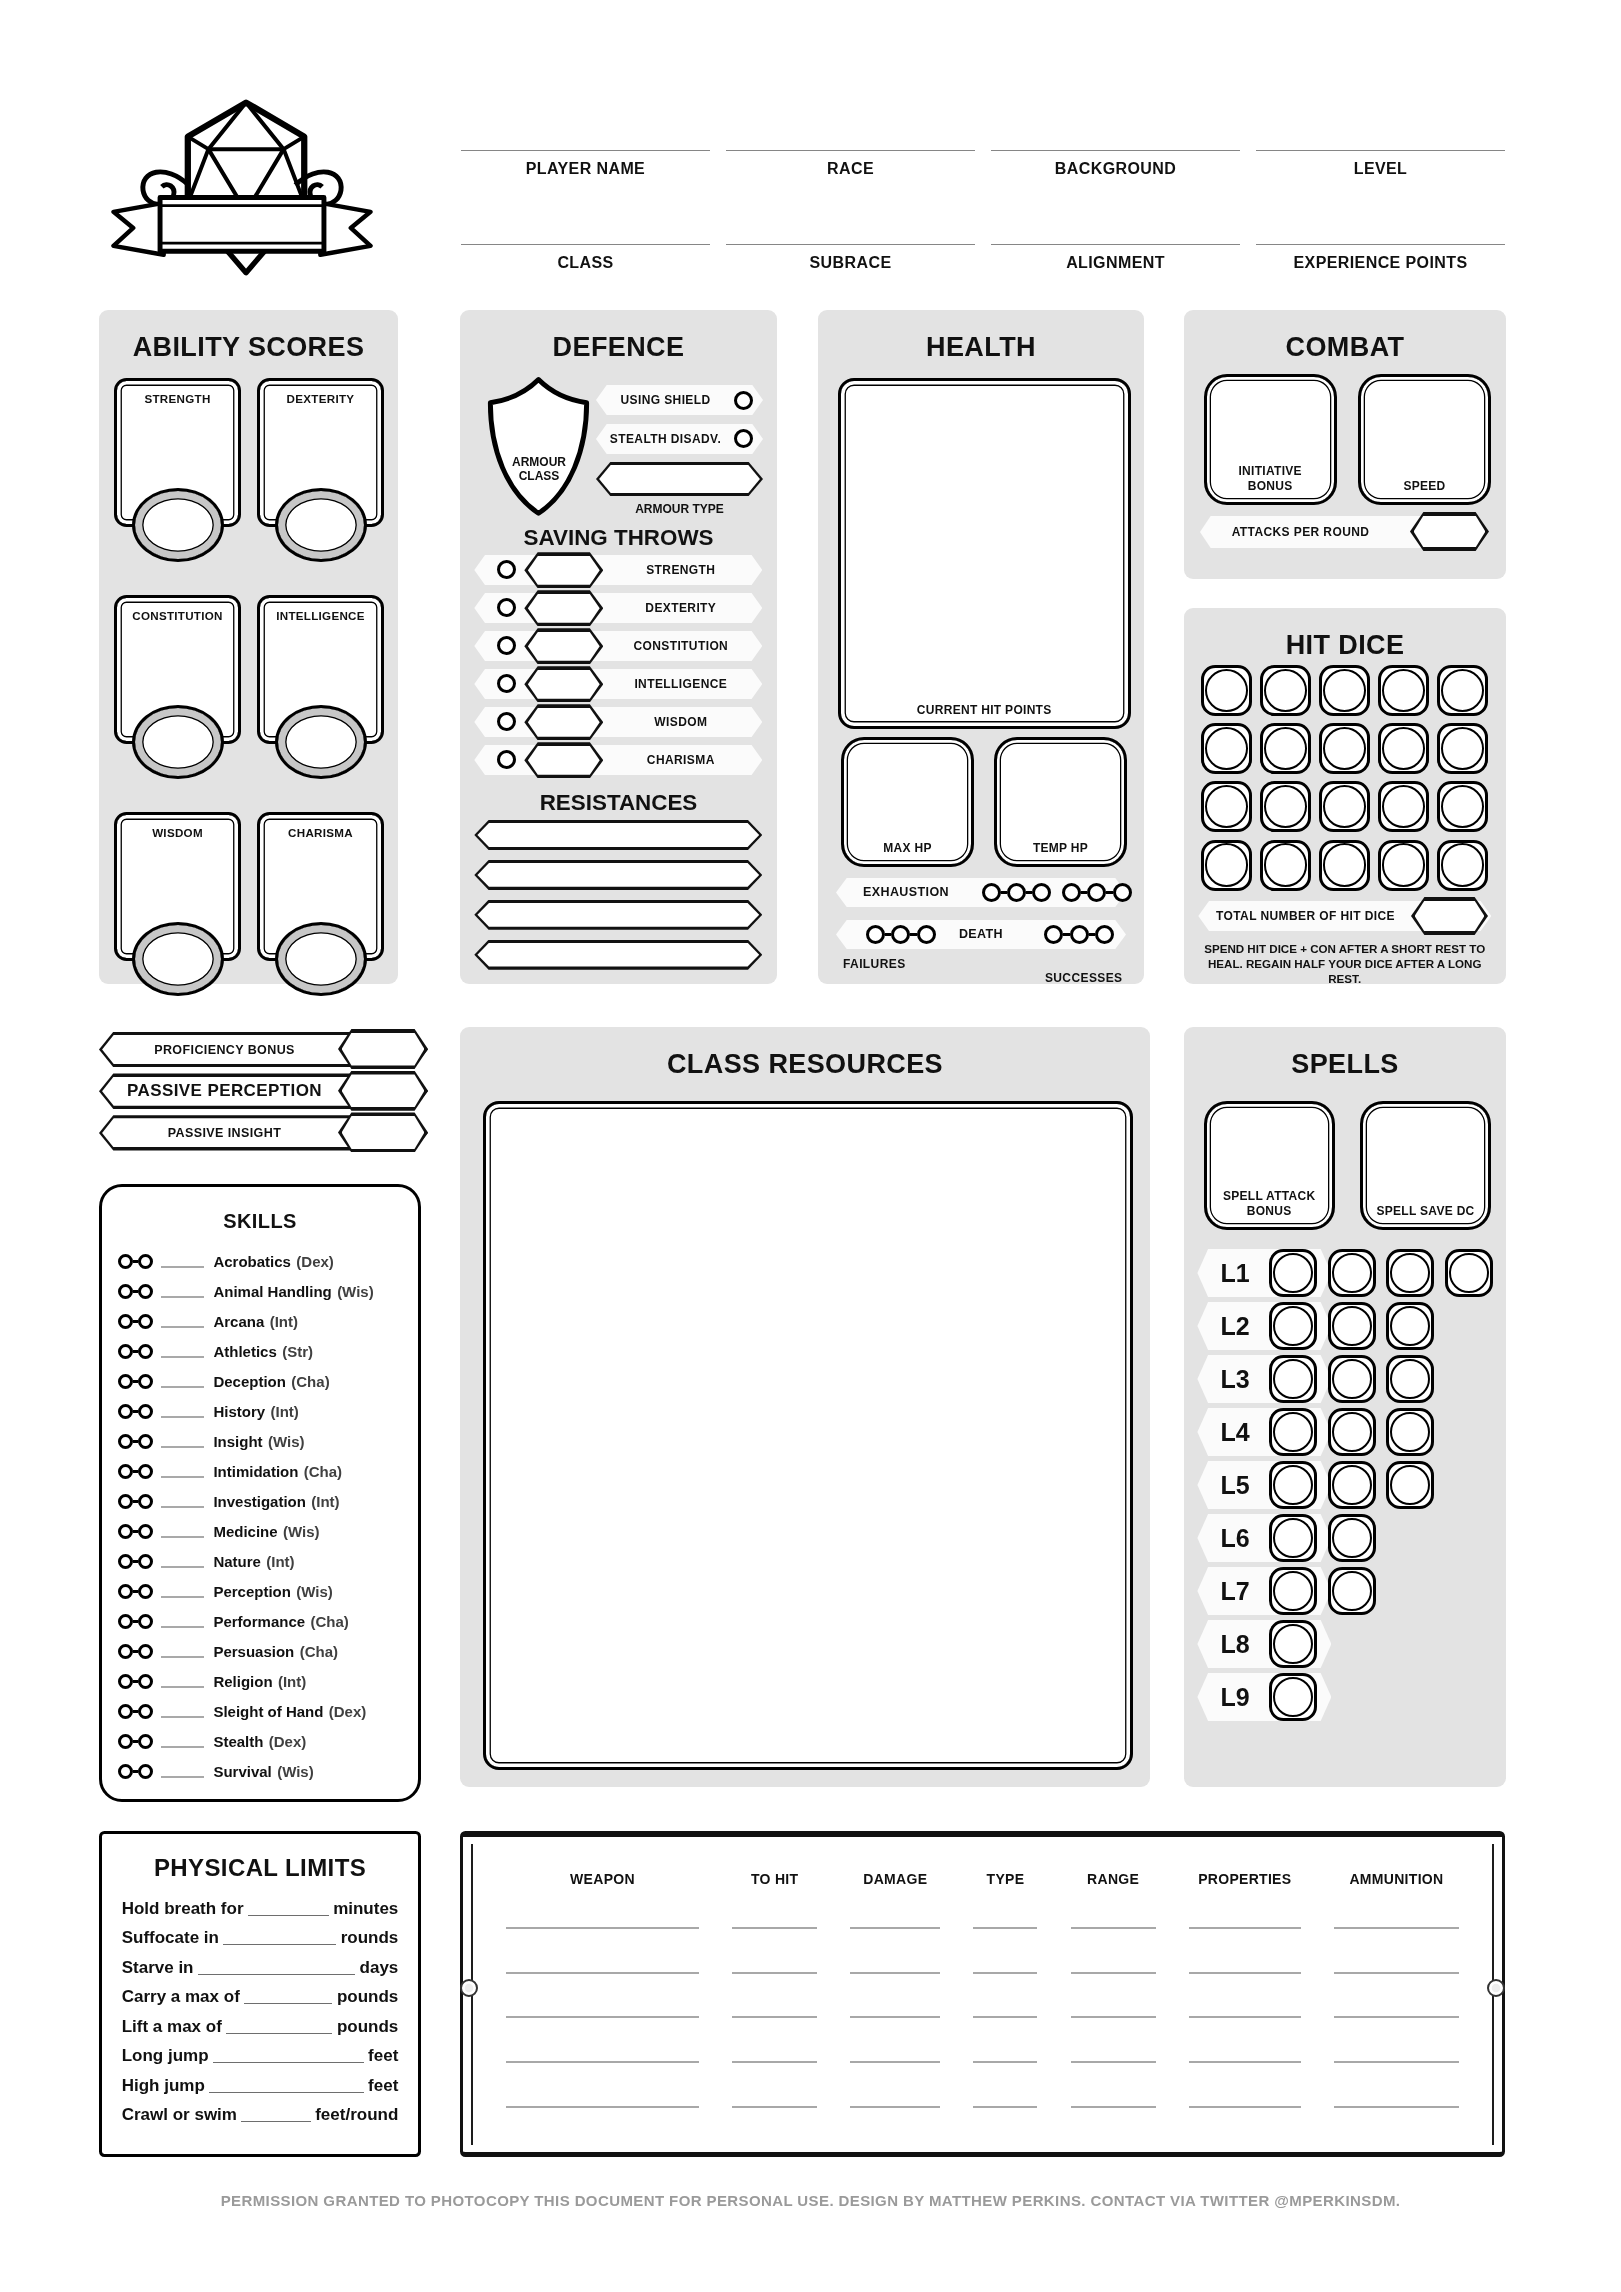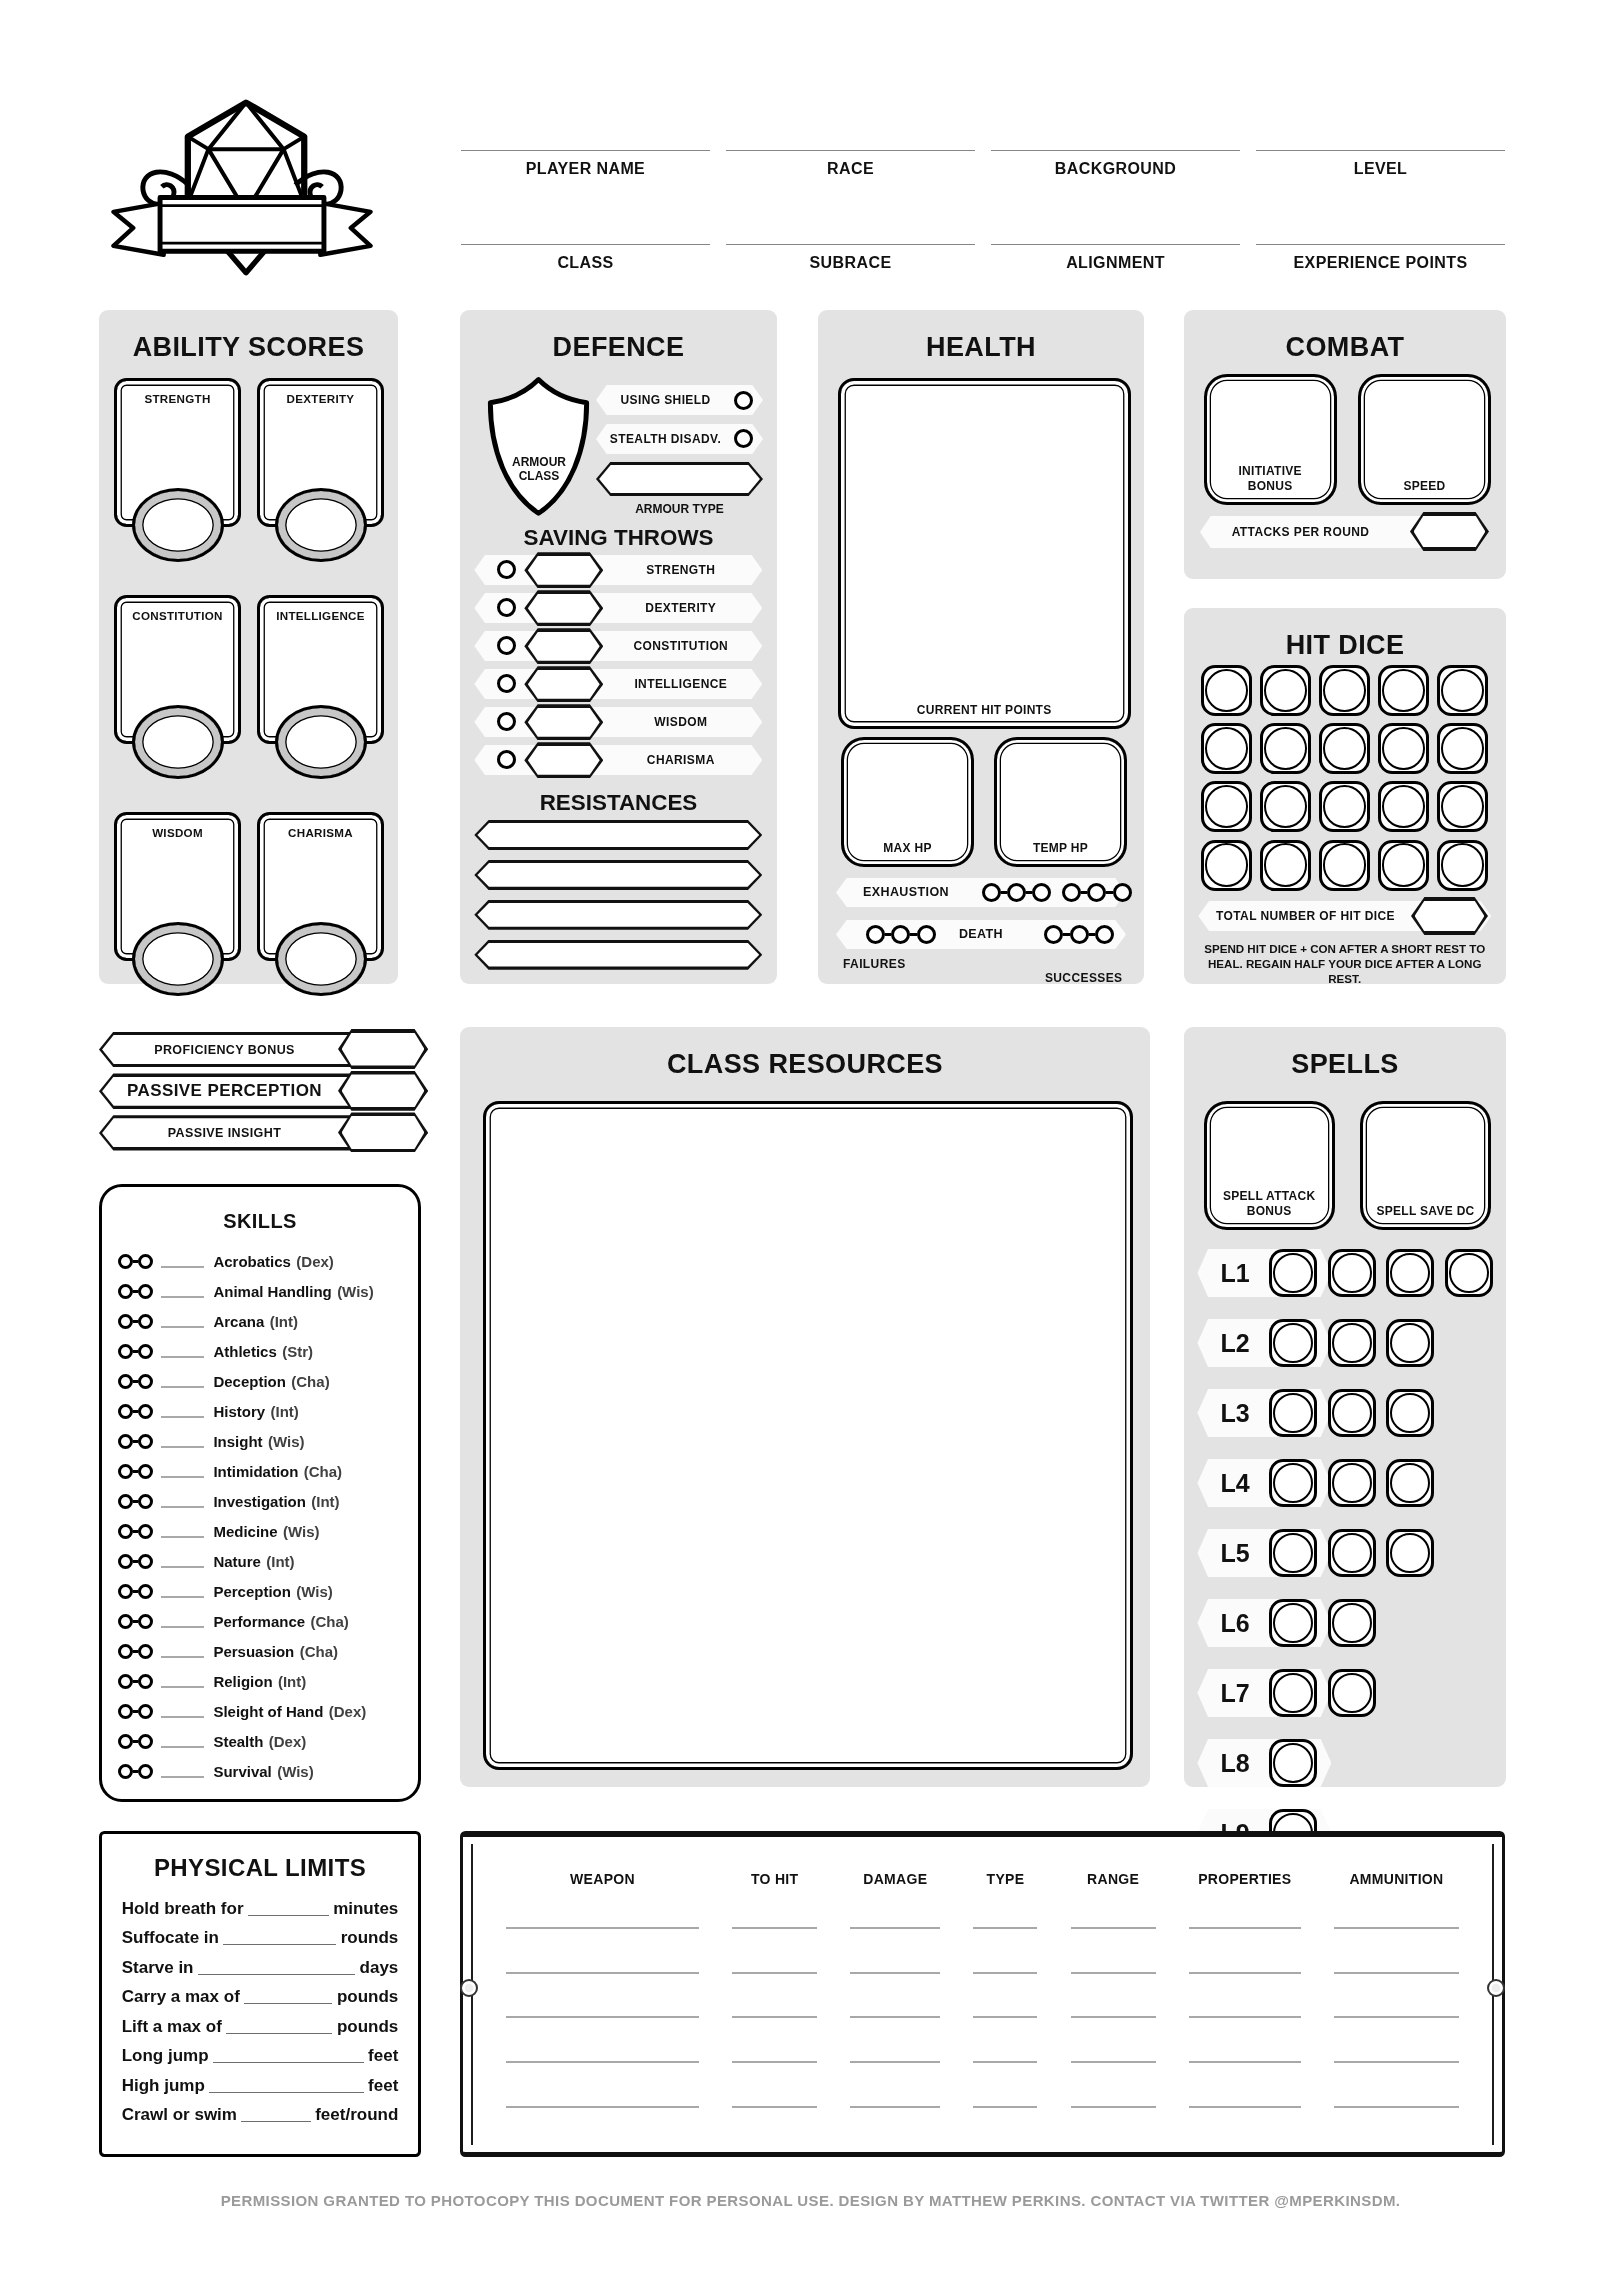--- a/index.html
+++ b/index.html
@@ -578,21 +578,21 @@
   </div>
 
   <div class="panel" style="left:1184px;top:1027px;width:322px;height:760px;">
     <div class="ptitle">SPELLS</div>
     <div class="hpbox" style="left:19.7px;top:74px;width:125px;height:123px;">
       <div class="boxlabel" style="width:78%;">SPELL ATTACK BONUS</div>
     </div>
     <div class="hpbox" style="left:176px;top:74px;width:125px;height:123px;">
       <div class="boxlabel">SPELL SAVE DC</div>
     </div>
-    <div style="position:absolute;left:0;top:222px;width:322px;display:flex;flex-direction:column;gap:22px;">
+    <div style="position:absolute;left:0;top:222px;width:322px;display:flex;flex-direction:column;gap:5px;">
 
         <div style="position:relative;height:48px;">
           <div class="whitebar" style="left:13.4px;top:0;width:134px;height:48px;"></div>
           <div style="position:absolute;left:23px;top:50%;transform:translateY(-50%);width:56px;text-align:center;font-weight:bold;font-size:25px;">L1</div>
           <div style="position:absolute;left:85px;top:0;display:flex;gap:10.7px;">
 
           <div class="die sm"></div>
             <div class="die sm"></div>
             <div class="die sm"></div>
             <div class="die sm"></div>

